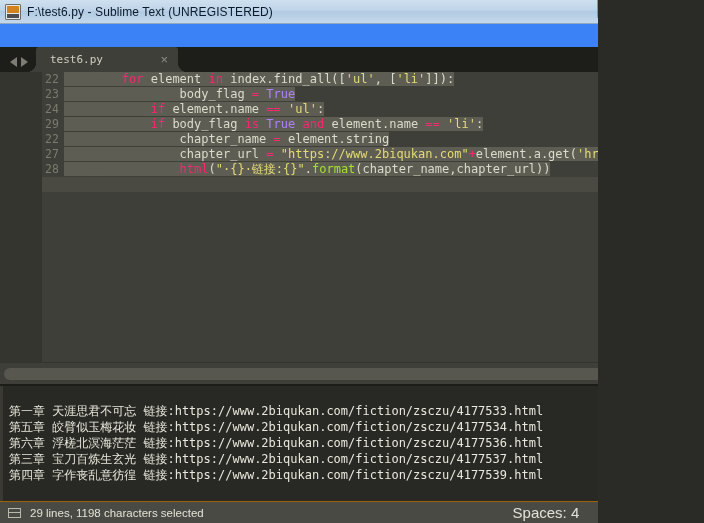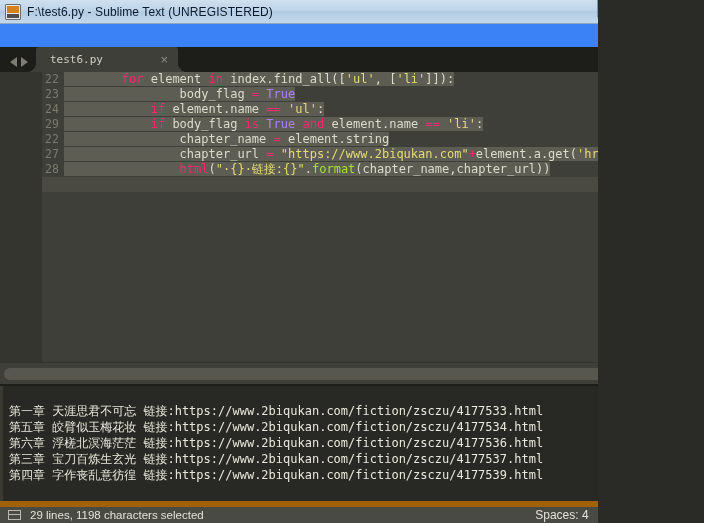--- a/index.html
+++ b/index.html
@@ -246,37 +246,37 @@
   }
   .console-thumb {
     position: absolute; left: 4px; top: 4px; width: 11px; height: 22px;
     background: #55554d; border-radius: 6px;
   }
 
   
   .statusbar {
     position: absolute; left: 0; top: 501px; width: 704px; height: 22px;
     background: #4a4a45;
-    border-top: 6px solid #a16207;
+    border-top: 1px solid #a16207;
     display: flex; align-items: center;
     box-sizing: border-box;
   }
   .sb-icon {
     width: 13px; height: 10px; margin-left: 8px; margin-right: 9px;
     border: 1px solid #b9b9ae; box-sizing: border-box; position: relative;
   }
   .sb-icon::before {
     content:""; position:absolute; left:0; top:3px; right:0; height:1px; background:#b9b9ae;
   }
   .sb-text {
     font-size: 11.5px; color: #e2e2d8; white-space: nowrap;
   }
   .sb-right { margin-left: auto; display: flex; align-items: center; }
   .sb-cell {
-    font-size: 12px; color: #e2e2d8; padding: 0 26px; white-space: nowrap;
+    font-size: 15px; color: #e2e2d8; padding: 0 26px; white-space: nowrap;
   }
 </style>
 </head>
 <body>
 
 <div id="app">
 
   <div class="titlebar">
     <div class="title-icon"></div>
     <div class="title-text">F:\test6.py - Sublime Text (UNREGISTERED)</div>

